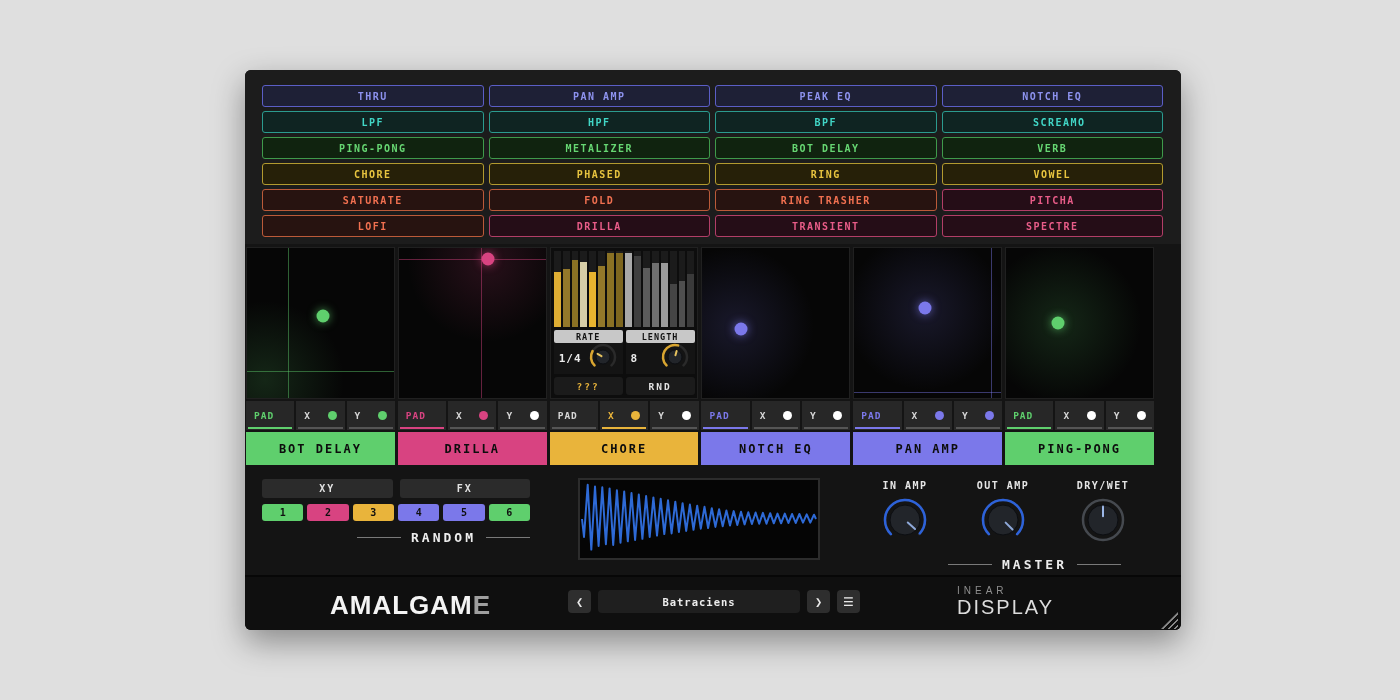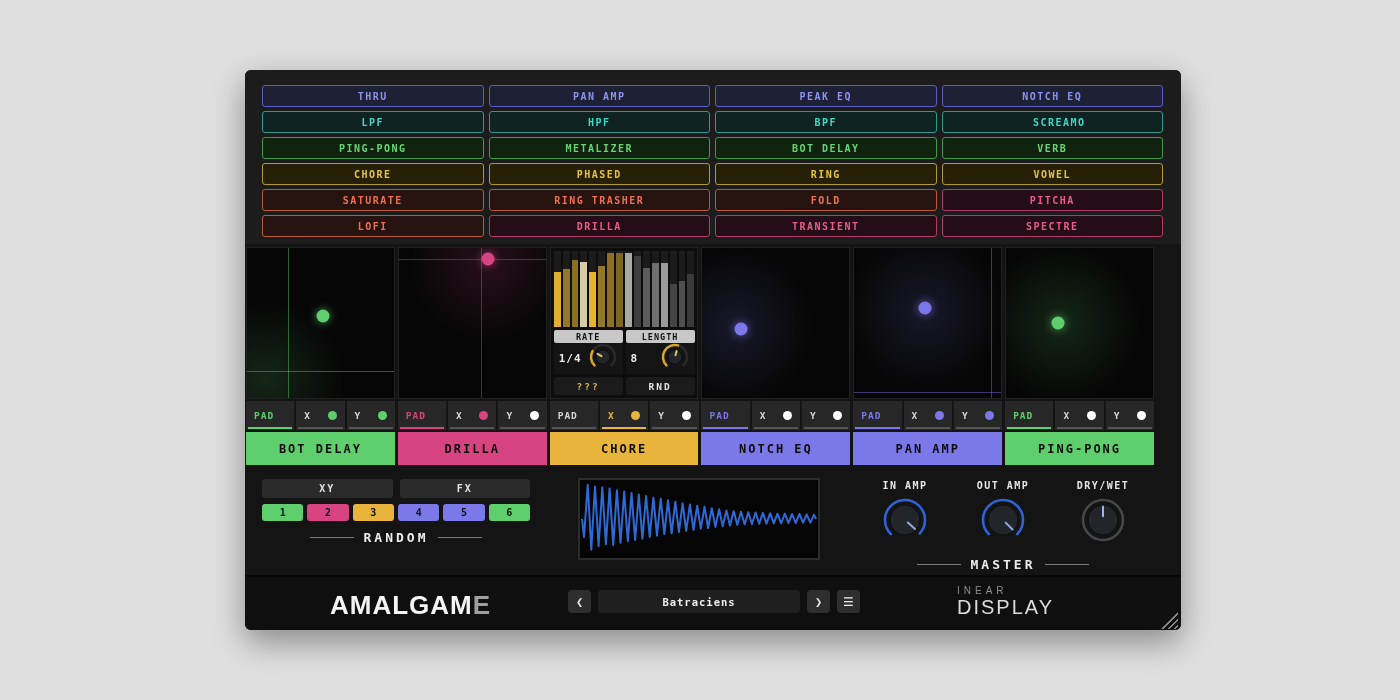--- a/index.html
+++ b/index.html
@@ -46,21 +46,21 @@
            font-size:9.5px;font-weight:bold;letter-spacing:2px;cursor:pointer;}
   
   .bottom{position:absolute;left:0;top:396px;width:100%;height:109px;background:#141414;}
   .rand-group{position:absolute;left:17px;top:13px;width:268px;}
   .rand-row{display:flex;gap:7px;margin-bottom:5px;}
   .pill-btn{flex:1;height:19px;background:#2b2b2b;border-radius:3px;display:flex;align-items:center;justify-content:center;
             font-size:10px;font-weight:bold;letter-spacing:2px;color:#e2e2e2;cursor:pointer;}
   .num-row{display:flex;gap:4px;margin:6px 0 0 0;}
   .num-btn{flex:1;height:17px;border-radius:3px;display:flex;align-items:center;justify-content:center;
            font-size:10px;font-weight:bold;color:#101010;cursor:pointer;}
-  .group-label{display:flex;align-items:center;justify-content:center;gap:10px;margin-top:9px;
+  .group-label{display:flex;align-items:center;justify-content:flex-end;gap:10px;margin-top:9px;
                font-size:13px;font-weight:bold;letter-spacing:3px;color:#ececec;}
   .group-label .line{width:44px;height:1px;background:#7a7a7a;}
   .wave{position:absolute;left:333px;top:12px;width:238px;height:78px;background:#050505;border:2px solid #2c2c2c;}
   .master{position:absolute;left:612px;top:14px;width:290px;}
   .knob-block{position:absolute;width:90px;text-align:center;}
   .knob-label{font-size:10px;font-weight:bold;letter-spacing:1.5px;color:#e6e6e6;margin-bottom:6px;}
   .master-label-wrap{position:absolute;left:28px;top:68px;width:236px;}
   
   .footer{position:absolute;left:0;top:505px;width:100%;height:55px;background:#0f0f0f;border-top:2px solid #070707;}
   .logo{position:absolute;left:85px;top:13px;font-family:"Liberation Sans",sans-serif;font-size:26px;font-weight:bold;
@@ -96,22 +96,22 @@
           <div class="fx-btn" style="border-color: rgb(43, 155, 143); color: rgb(65, 214, 198); background: rgb(15, 36, 34); padding-left: 14px;">SCREAMO</div>
           <div class="fx-btn" style="border-color: rgb(63, 154, 75); color: rgb(102, 214, 114); background: rgb(16, 35, 15);">PING-PONG</div>
           <div class="fx-btn" style="border-color: rgb(63, 154, 75); color: rgb(102, 214, 114); background: rgb(16, 35, 15);">METALIZER</div>
           <div class="fx-btn" style="border-color: rgb(63, 154, 75); color: rgb(102, 214, 114); background: rgb(16, 35, 15);">BOT DELAY</div>
           <div class="fx-btn" style="border-color: rgb(63, 154, 75); color: rgb(102, 214, 114); background: rgb(16, 35, 15); text-align: center;">VERB</div>
           <div class="fx-btn" style="border-color: rgb(178, 154, 47); color: rgb(230, 195, 63); background: rgb(38, 32, 8);">CHORE</div>
           <div class="fx-btn" style="border-color: rgb(178, 154, 47); color: rgb(230, 195, 63); background: rgb(38, 32, 8);">PHASED</div>
           <div class="fx-btn" style="border-color: rgb(178, 154, 47); color: rgb(230, 195, 63); background: rgb(38, 32, 8);">RING</div>
           <div class="fx-btn" style="border-color: rgb(178, 154, 47); color: rgb(230, 195, 63); background: rgb(38, 32, 8);">VOWEL</div>
           <div class="fx-btn" style="border-color: rgb(187, 90, 57); color: rgb(240, 112, 80); background: rgb(39, 19, 16);">SATURATE</div>
+          <div class="fx-btn" style="border-color: rgb(187, 90, 57); color: rgb(240, 112, 80); background: rgb(39, 19, 16);">FOLD</div>
           <div class="fx-btn" style="border-color: rgb(187, 90, 57); color: rgb(240, 112, 80); background: rgb(39, 19, 16);">RING TRASHER</div>
-          <div class="fx-btn" style="border-color: rgb(187, 90, 57); color: rgb(240, 112, 80); background: rgb(39, 19, 16);">FOLD</div>
           <div class="fx-btn" style="border-color: rgb(178, 62, 103); color: rgb(232, 92, 136); background: rgb(37, 13, 23);">PITCHA</div>
           <div class="fx-btn" style="border-color: rgb(187, 90, 57); color: rgb(240, 112, 80); background: rgb(39, 19, 16);">LOFI</div>
           <div class="fx-btn" style="border-color: rgb(178, 62, 103); color: rgb(232, 92, 136); background: rgb(37, 13, 23);">DRILLA</div>
           <div class="fx-btn" style="border-color: rgb(178, 62, 103); color: rgb(232, 92, 136); background: rgb(37, 13, 23);">TRANSIENT</div>
           <div class="fx-btn" style="border-color: rgb(178, 62, 103); color: rgb(232, 92, 136); background: rgb(37, 13, 23);">SPECTRE</div>
         </div>
     </div>
 
     <div class="pads" id="pads">
         <div class="pad-col">

